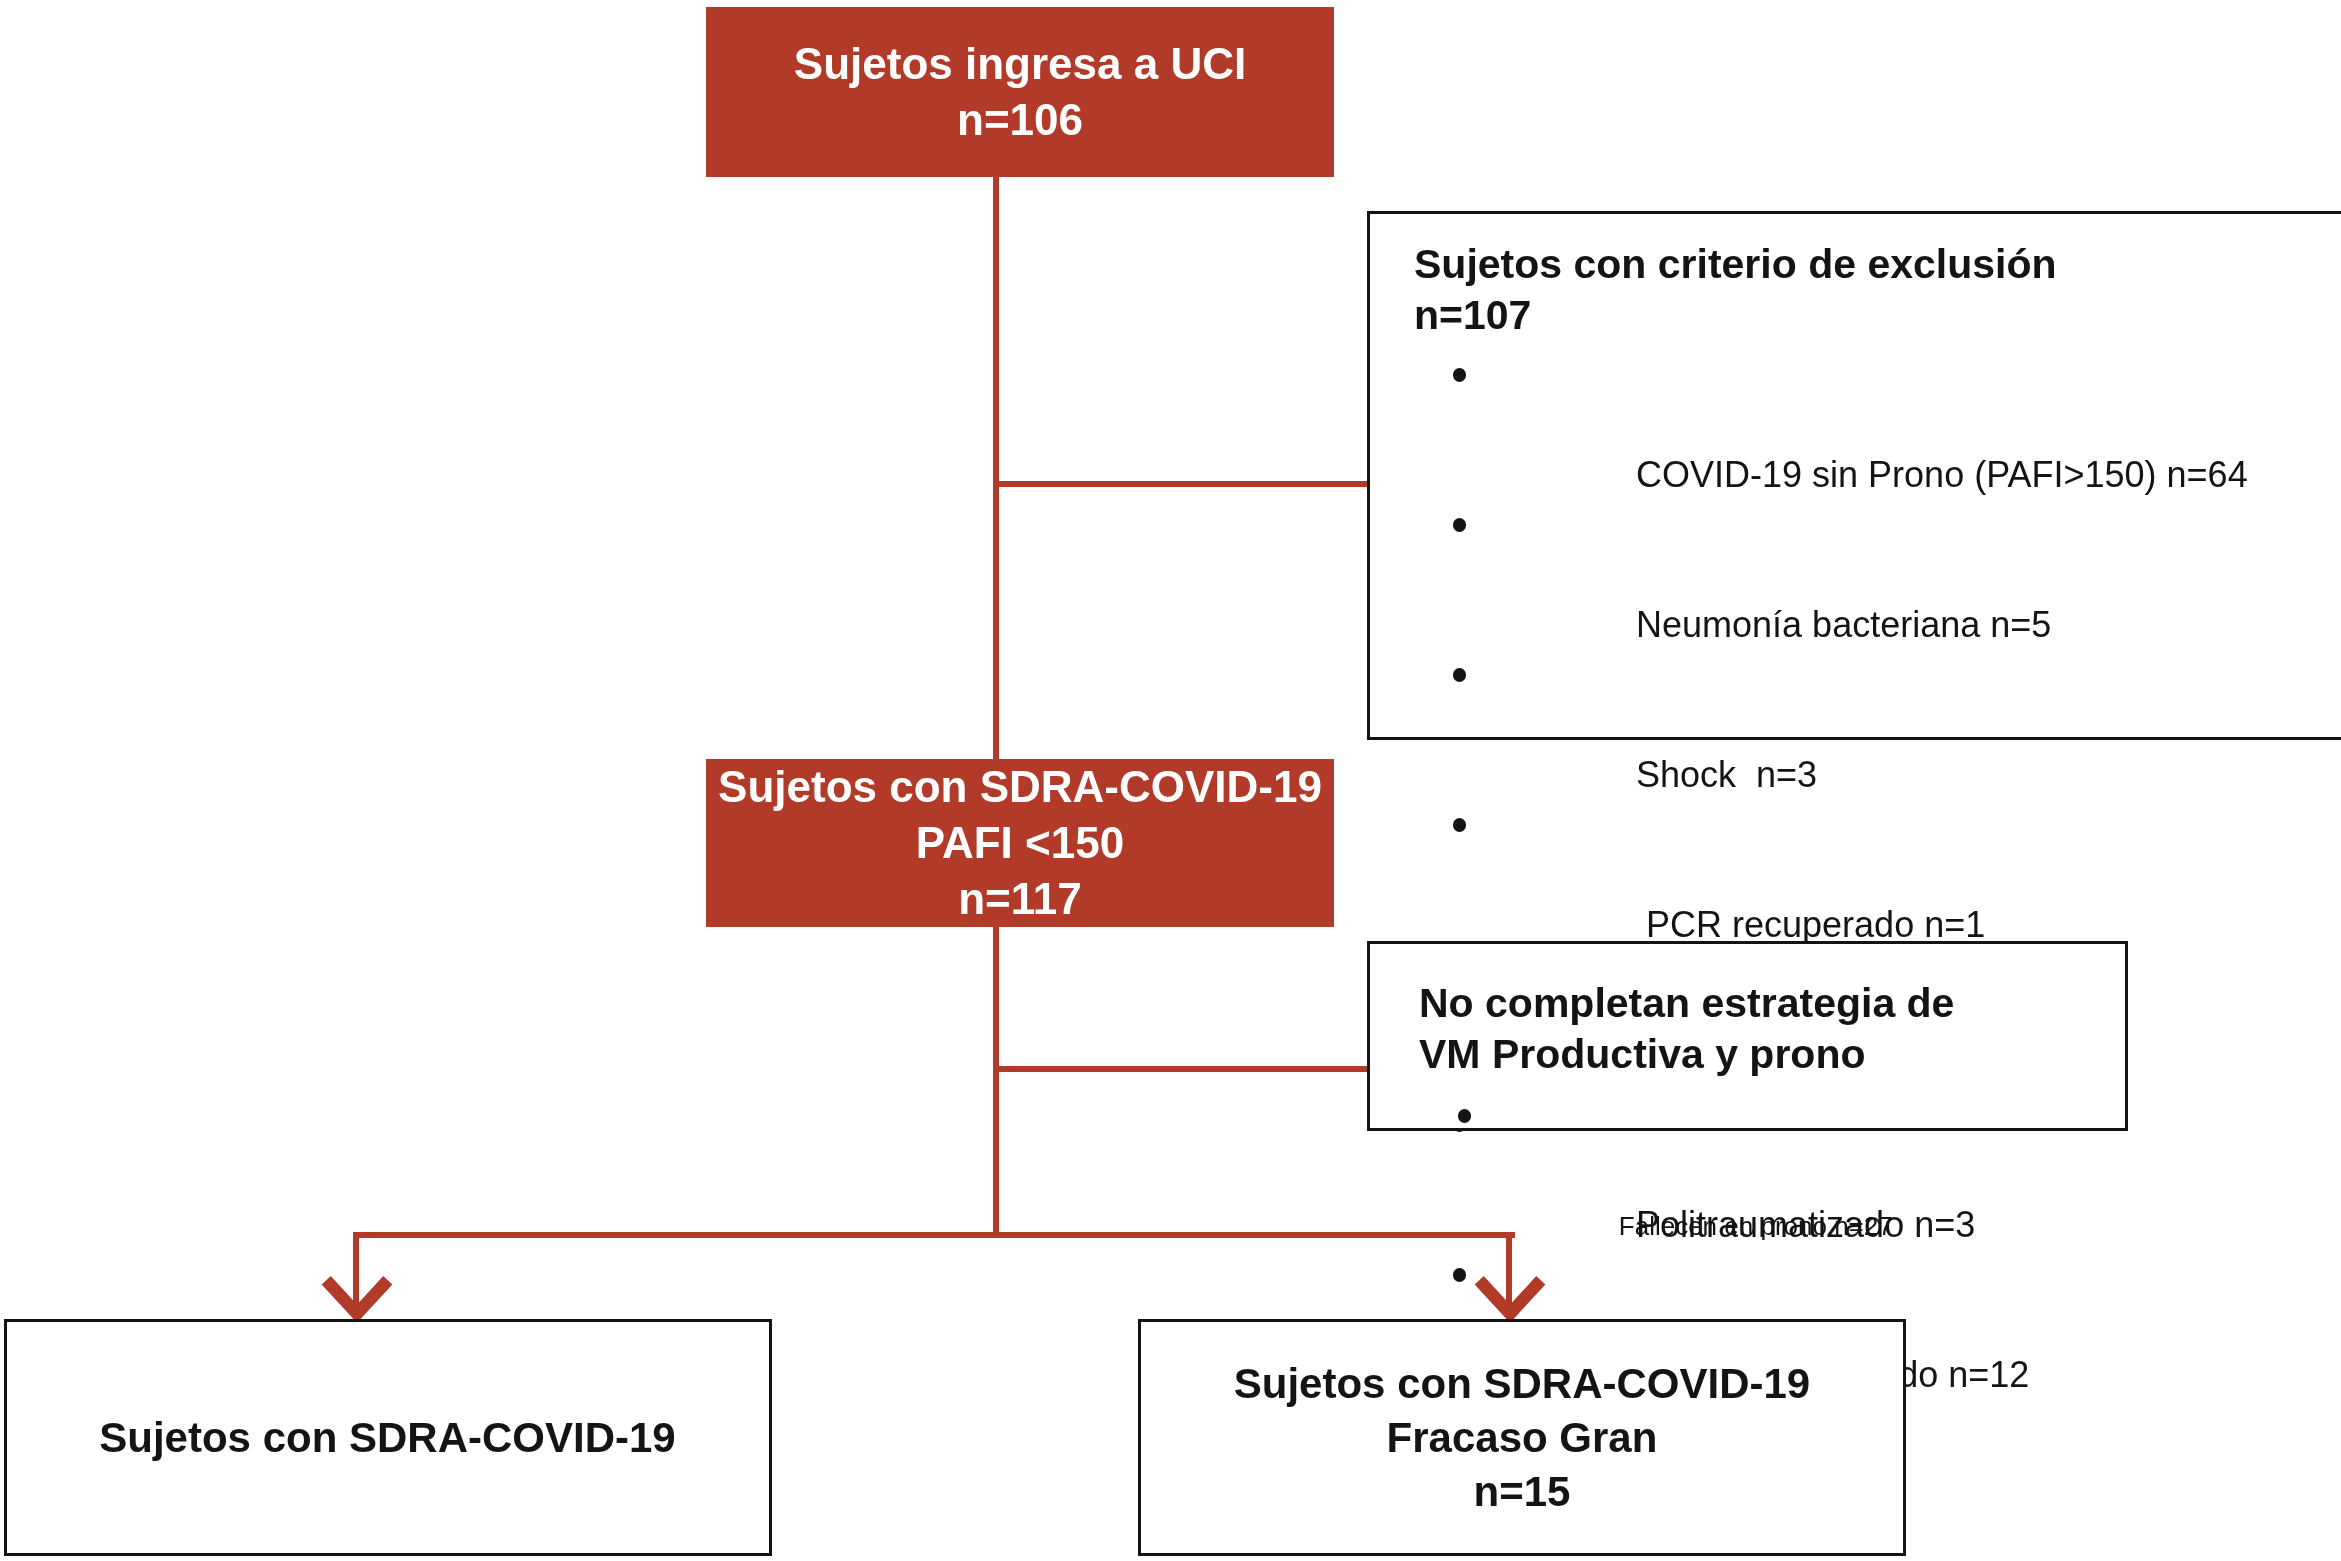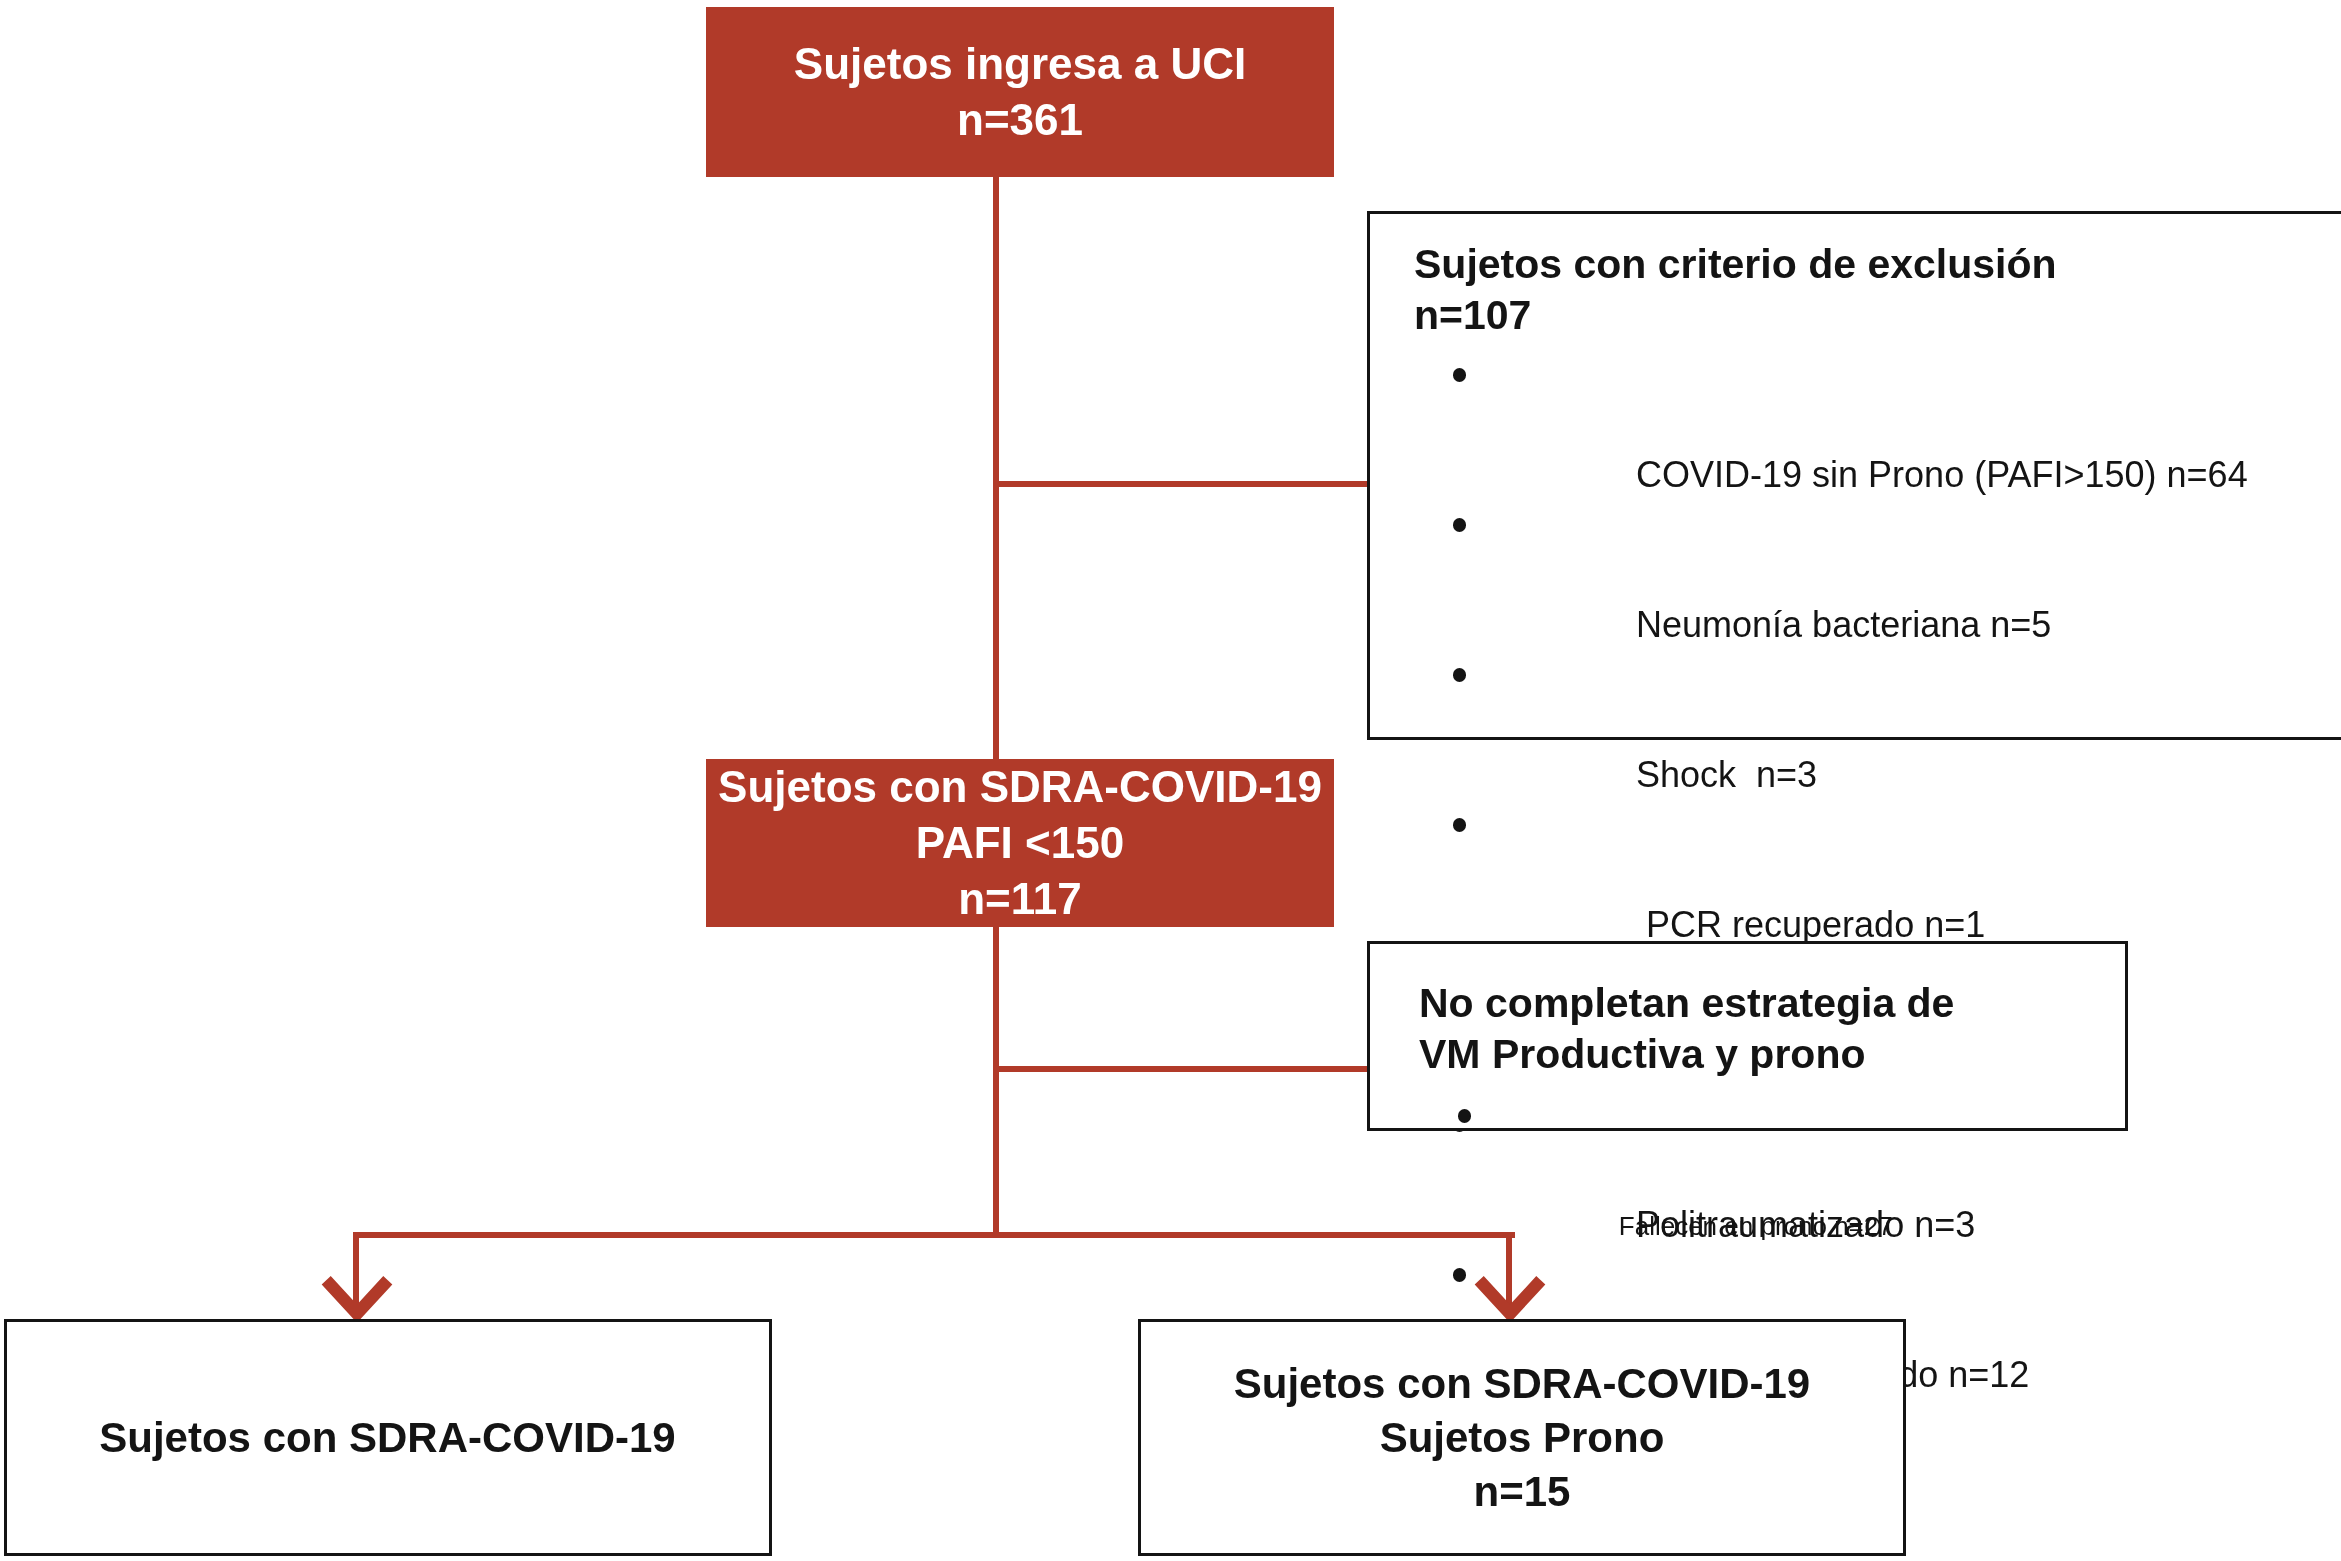--- a/index.html
+++ b/index.html
@@ -73,21 +73,21 @@
 
   <svg class="arrowhead" style="left:319px;top:1275px;" width="76" height="44" viewBox="0 0 86 50">
     <path d="M8 6 L43 44 L78 6" fill="none" stroke="#B13A29" stroke-width="14"></path>
   </svg>
   <svg class="arrowhead" style="left:1472px;top:1275px;" width="76" height="44" viewBox="0 0 86 50">
     <path d="M8 6 L43 44 L78 6" fill="none" stroke="#B13A29" stroke-width="14"></path>
   </svg>
 
   <div class="box redbox" id="box-top" style="left:682px;top:7px;width:628px;height:170px;">
     <div>Sujetos ingresa a UCI</div>
-    <div>n=361</div>
+    <div>n=106</div>
   </div>
 
   <div class="box whitebox" id="box-exclusion" style="left:1367px;top:211px;width:1155px;height:529px;">
     <div class="side-title">Sujetos con criterio de exclusión</div>
     <div class="side-title">n=107</div>
     <ul class="bullets excl">
       <li>
         <span class="dot"></span>
         <span>COVID-19 sin Prono (PAFI&gt;150) n=64</span></li>
       <li>
@@ -126,18 +126,18 @@
         <span>Fallecen en prono n=27</span></li>
     </ul>
   </div>
 
   <div class="box whitebox centerbox" id="box-bottom-left" style="left:3.5px;top:1319px;width:768px;height:237px;">
     <div>Sujetos con SDRA-COVID-19</div>
   </div>
 
   <div class="box whitebox centerbox" id="box-bottom-right" style="left:1138px;top:1319px;width:768px;height:237px;">
     <div>Sujetos con SDRA-COVID-19</div>
-    <div>Sujetos Prono</div>
+    <div>Fracaso Gran</div>
     <div>n=15</div>
   </div>
 
 </div>
 
 
 </body></html>

